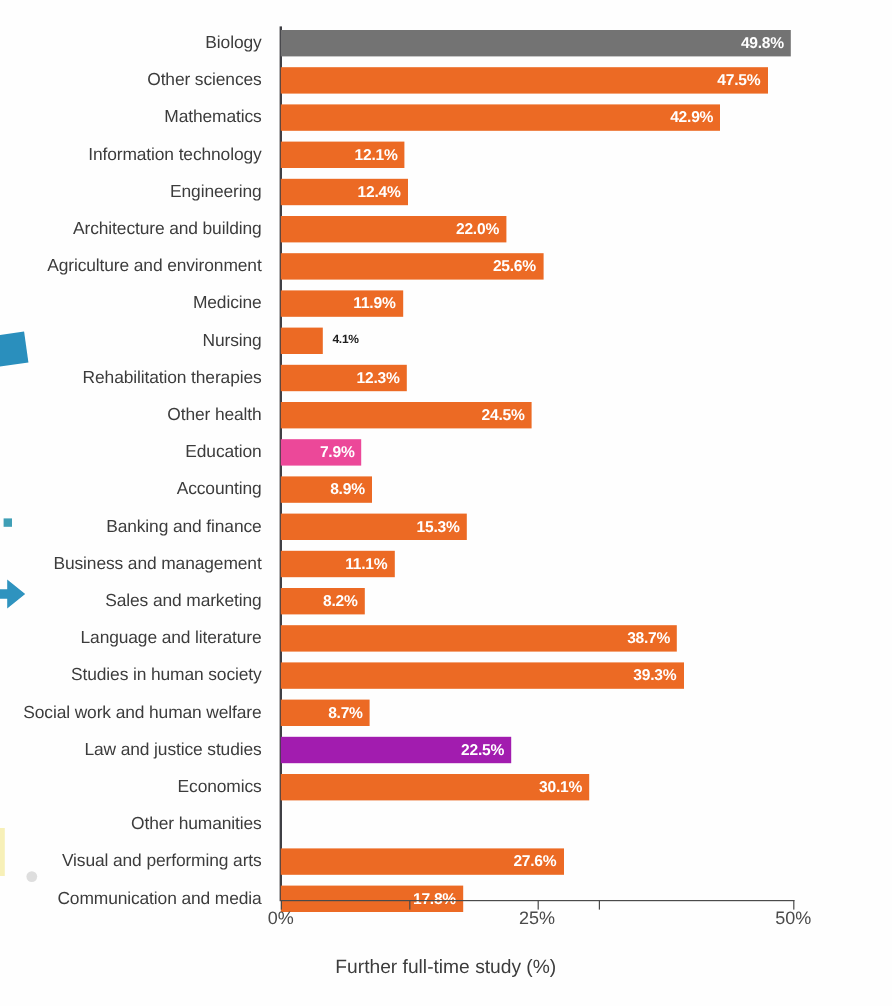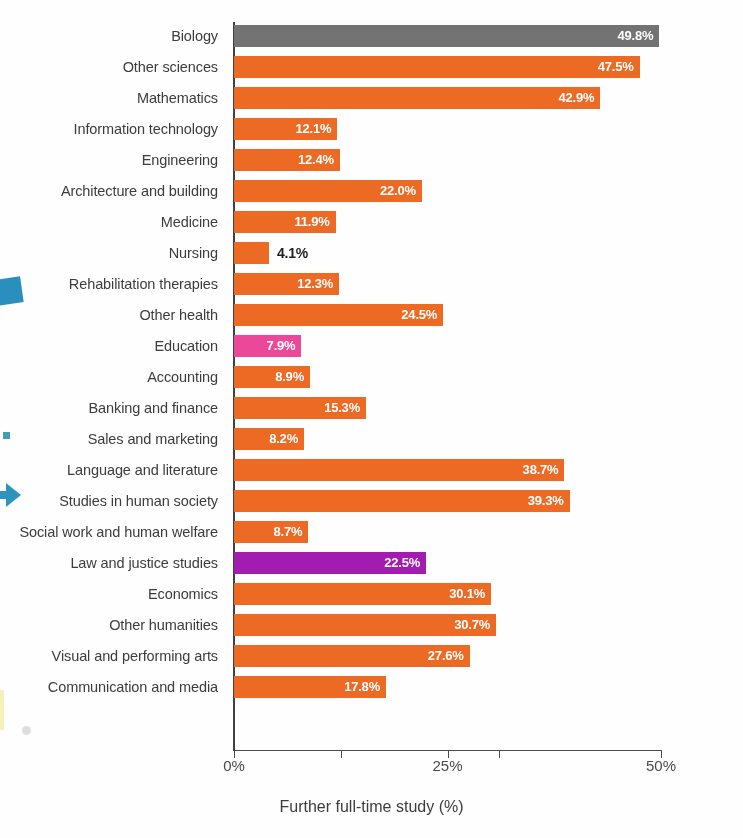--- a/index.html
+++ b/index.html
@@ -77,21 +77,21 @@
     font-weight: bold;
     color: #ffffff;
     white-space: nowrap;
     letter-spacing: -0.2px;
   }
   .bar.outside .val {
     right: auto;
     left: 100%;
     margin-left: 8px;
     color: #1e1e1e;
-    font-size: 14px;
+    font-size: 10px;
   }
 
   
   #axis-line {
     position: absolute;
     left: 234px;
     top: 750px;
     width: 428px;
     height: 1px;
     background: #4a4a4a;
@@ -210,20 +210,28 @@
       </div>
       <div class="row">
         <div class="cat-label">Architecture and building</div>
         <div class="bar-wrap" style="width: 187.88px;">
           <div class="bar" style="width: 187.88px; background: rgb(236, 106, 36);">
             <span class="val">22.0%</span>
           </div>
         </div>
       </div>
       <div class="row">
+        <div class="cat-label">Agriculture and environment</div>
+        <div class="bar-wrap" style="width: 218.624px;">
+          <div class="bar" style="width: 218.624px; background: rgb(236, 106, 36);">
+            <span class="val">25.6%</span>
+          </div>
+        </div>
+      </div>
+      <div class="row">
         <div class="cat-label">Medicine</div>
         <div class="bar-wrap" style="width: 101.626px;">
           <div class="bar" style="width: 101.626px; background: rgb(236, 106, 36);">
             <span class="val">11.9%</span>
           </div>
         </div>
       </div>
       <div class="row">
         <div class="cat-label">Nursing</div>
         <div class="bar-wrap" style="width: 35.014px;">
@@ -260,22 +268,30 @@
         <div class="cat-label">Accounting</div>
         <div class="bar-wrap" style="width: 76.006px;">
           <div class="bar" style="width: 76.006px; background: rgb(236, 106, 36);">
             <span class="val">8.9%</span>
           </div>
         </div>
       </div>
       <div class="row">
         <div class="cat-label">Banking and finance</div>
         <div class="bar-wrap" style="width: 130.662px;">
-          <div class="bar" style="width: 132px; background: rgb(236, 106, 36);">
+          <div class="bar" style="width: 155px; background: rgb(236, 106, 36);">
             <span class="val">15.3%</span>
+          </div>
+        </div>
+      </div>
+      <div class="row">
+        <div class="cat-label">Business and management</div>
+        <div class="bar-wrap" style="width: 94.794px;">
+          <div class="bar" style="width: 94.794px; background: rgb(236, 106, 36);">
+            <span class="val">11.1%</span>
           </div>
         </div>
       </div>
       <div class="row">
         <div class="cat-label">Sales and marketing</div>
         <div class="bar-wrap" style="width: 70.028px;">
           <div class="bar" style="width: 70.028px; background: rgb(236, 106, 36); text-align: right;">
             <span class="val">8.2%</span>
           </div>
         </div>
@@ -315,25 +331,20 @@
       <div class="row">
         <div class="cat-label">Economics</div>
         <div class="bar-wrap" style="width: 257.054px;">
           <div class="bar" style="width: 257.054px; background: rgb(236, 106, 36);">
             <span class="val">30.1%</span>
           </div>
         </div>
       </div>
       <div class="row">
         <div class="cat-label">Other humanities</div>
-        <div class="bar-wrap" style="width: 262.178px;">
-          <div class="bar" style="width: 262.178px; background: rgb(236, 106, 36);">
-            <span class="val">30.7%</span>
-          </div>
-        </div>
       </div>
       <div class="row">
         <div class="cat-label">Visual and performing arts</div>
         <div class="bar-wrap" style="width: 235.704px;">
           <div class="bar" style="width: 235.704px; background: rgb(236, 106, 36);">
             <span class="val">27.6%</span>
           </div>
         </div>
       </div>
       <div class="row">

